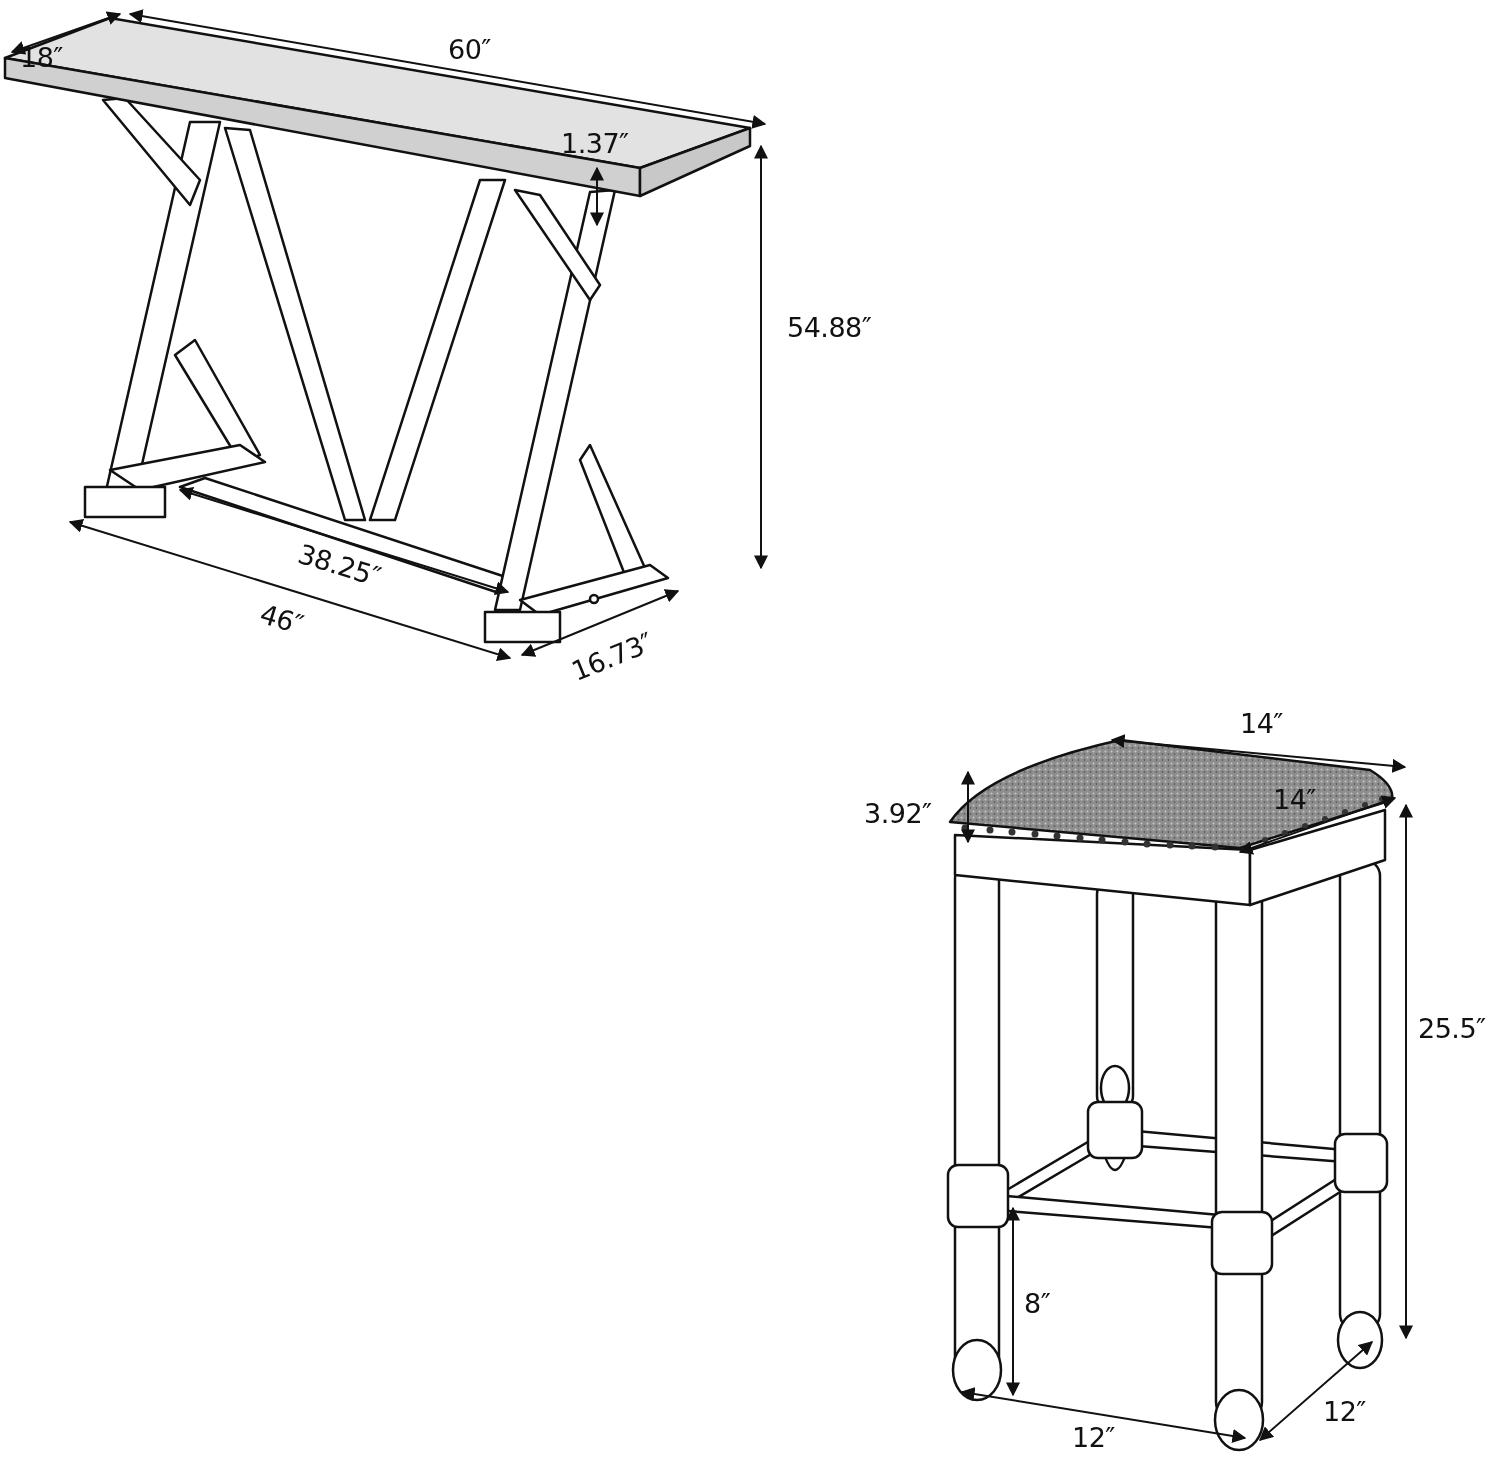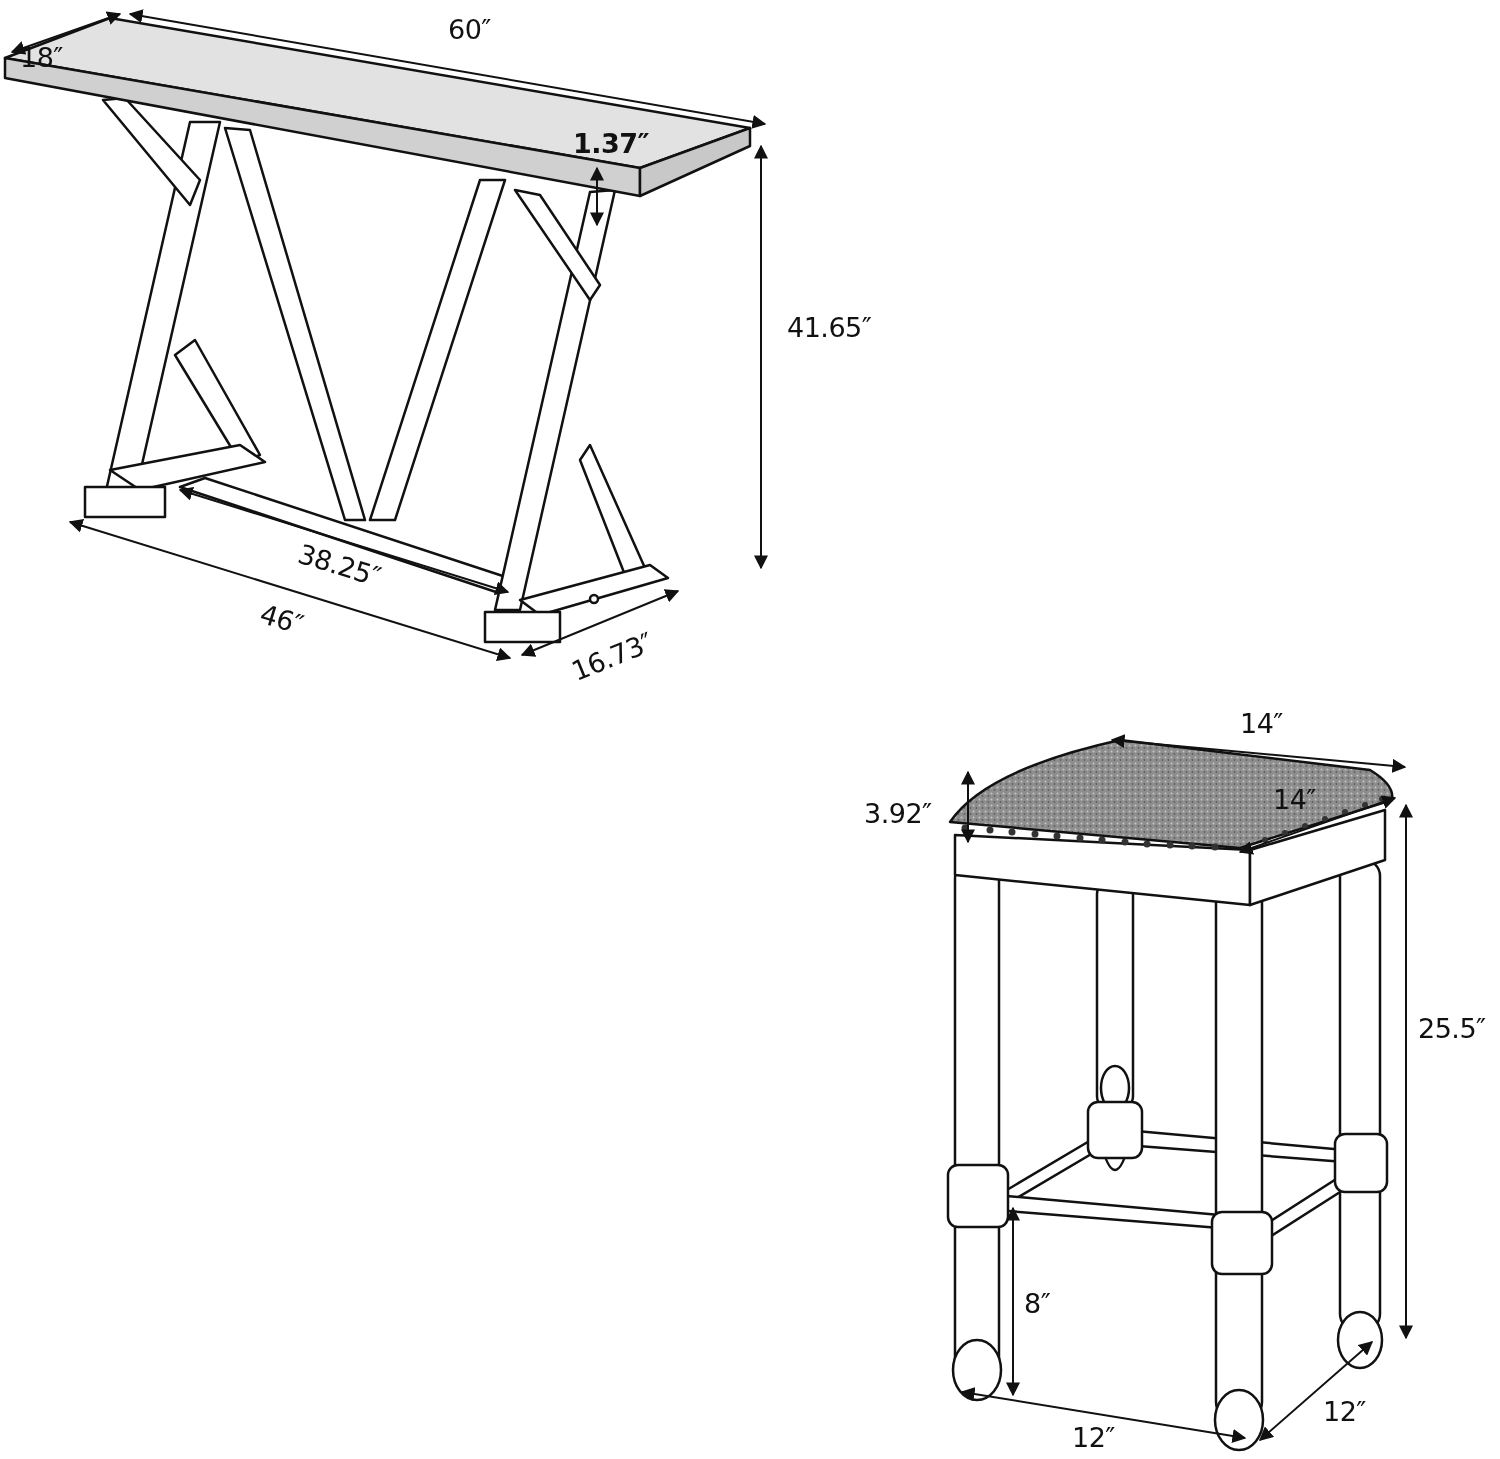--- a/index.html
+++ b/index.html
@@ -113,23 +113,23 @@
     <line x1="1240" y1="852" x2="1395" y2="798" marker-start="url(#ah)" marker-end="url(#ah)"></line>
     <line x1="968" y1="772" x2="968" y2="842" marker-start="url(#ah)" marker-end="url(#ah)"></line>
     <line x1="1406" y1="805" x2="1406" y2="1338" marker-start="url(#ah)" marker-end="url(#ah)"></line>
     <line x1="1013" y1="1208" x2="1013" y2="1395" marker-start="url(#ah)" marker-end="url(#ah)"></line>
     <line x1="962" y1="1392" x2="1245" y2="1438" marker-start="url(#ah)" marker-end="url(#ah)"></line>
     <line x1="1260" y1="1440" x2="1372" y2="1342" marker-start="url(#ah)" marker-end="url(#ah)"></line>
   </g>
 </svg>
 
 <div class="lbl" style="left:20px;top:0px;margin-top:44px;">18″</div>
-<div class="lbl" style="left:448px;top:16px;">60″</div>
-<div class="lbl" style="left:573px;top:130px;font-weight:bold;">1.37″</div>
-<div class="lbl" style="left:787px;top:314px;">41.65″</div>
+<div class="lbl" style="left:448px;top:36px;">60″</div>
+<div class="lbl" style="left:561px;top:130px;">1.37″</div>
+<div class="lbl" style="left:787px;top:314px;">54.88″</div>
 <div class="lbl rot" style="left:303px;top:540px;transform:rotate(17deg);">38.25″</div>
 <div class="lbl rot" style="left:265px;top:600px;transform:rotate(17deg);">46″</div>
 <div class="lbl rot" style="left:568px;top:660px;transform:rotate(-22deg);">16.73″</div>
 
 <div class="lbl" style="left:1240px;top:710px;">14″</div>
 <div class="lbl" style="left:1273px;top:786px;">14″</div>
 <div class="lbl" style="left:864px;top:800px;">3.92″</div>
 <div class="lbl" style="left:1418px;top:1015px;text-align:right;">25.5″</div>
 <div class="lbl" style="left:1024px;top:1290px;">8″</div>
 <div class="lbl" style="left:1072px;top:1424px;">12″</div>

